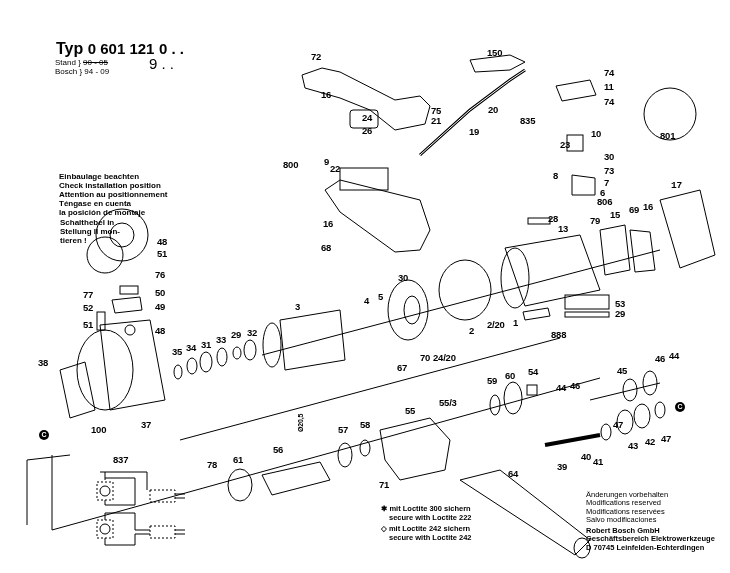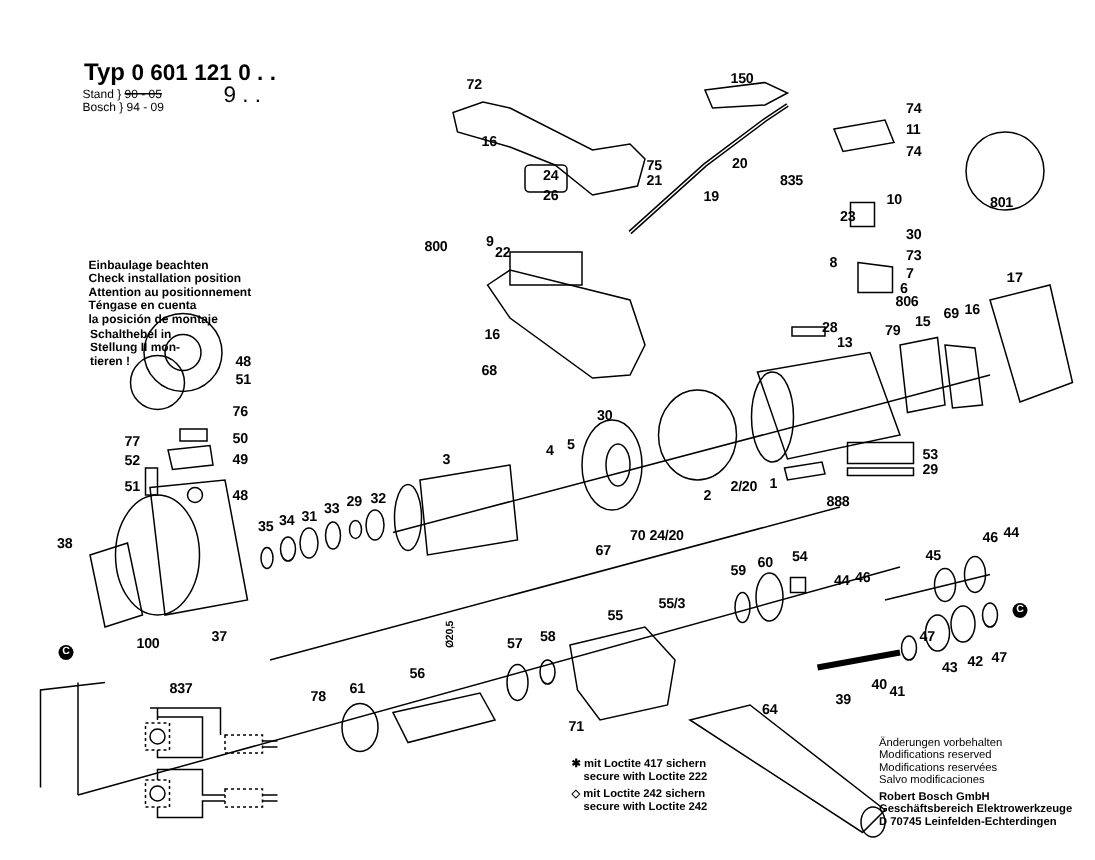--- a/index.html
+++ b/index.html
@@ -246,21 +246,21 @@
     <div class="lbl" style="left: 379px; top: 480px;">71</div>
     <div class="lbl" style="left: 508px; top: 469px;">64</div>
   </div>
 
 <div class="cbadge" style="left:39px;top:430px;">C</div>
 <div class="cbadge" style="left:675px;top:402px;">C</div>
 
 <div class="lbl" style="left:296px;top:432px;font-size:7px;transform:rotate(-90deg);transform-origin:left top;">Ø20,5</div>
 
 <div class="loct">
-  <div><span>✱</span> <span>mit Loctite 417 sichern</span></div>
+  <div><span>✱</span> <span>mit Loctite 300 sichern</span></div>
   <div style="padding-left:8px">secure with Loctite 222</div>
   <div style="margin-top:3px"><span>◇</span> <span>mit Loctite 242 sichern</span></div>
   <div style="padding-left:8px">secure with Loctite 242</div>
 </div>
 
 <div class="legal">
   <div>Änderungen vorbehalten</div>
   <div>Modifications reserved</div>
   <div>Modifications reservées</div>
   <div>Salvo modificaciones</div>

